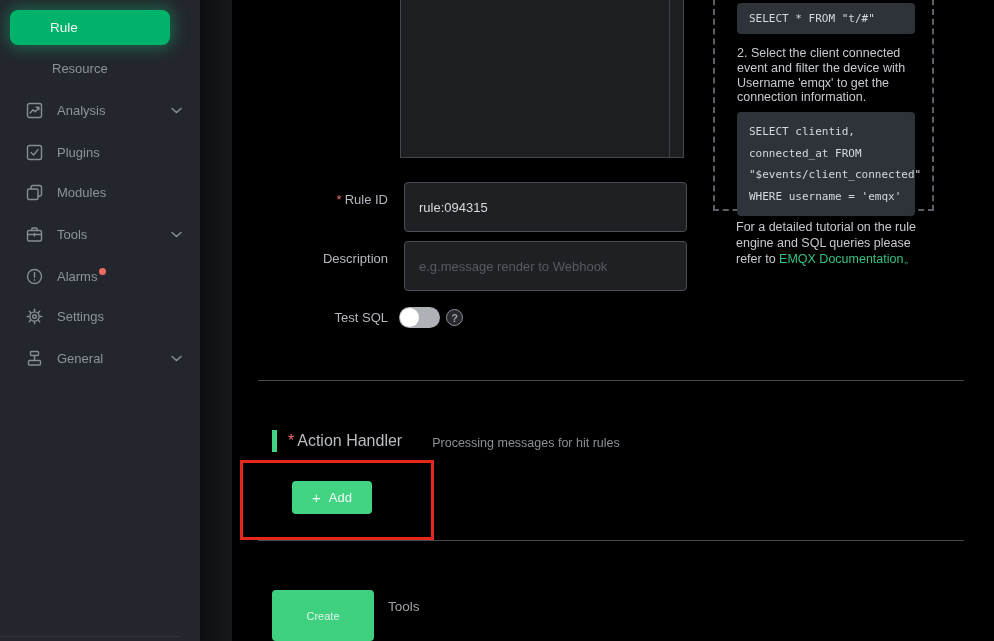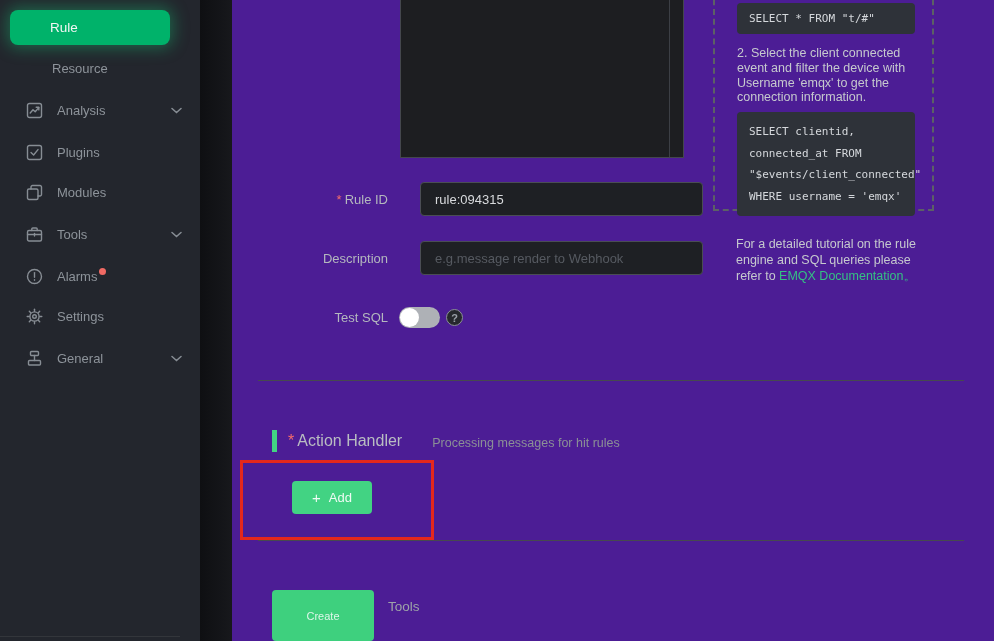--- a/index.html
+++ b/index.html
@@ -1,18 +1,18 @@
 <!DOCTYPE html>
 <html><head>
 <meta charset="utf-8">
 <style>
   * { margin:0; padding:0; box-sizing:border-box; }
   html,body { width:994px; height:641px; overflow:hidden; background:#1e1f22;
     font-family:"Liberation Sans","DejaVu Sans",sans-serif; }
-  .stage { position:relative; width:994px; height:641px; background:#4c1d95; overflow:hidden; }
+  .stage { position:relative; width:994px; height:641px; background:#000000; overflow:hidden; }
 
   
   .sidebar { position:absolute; left:0; top:0; width:200px; height:641px; background:#23262d; }
   .side-gutter { position:absolute; left:200px; top:0; width:32px; height:641px;
     background:linear-gradient(to right,#0e0f12,#17181c); }
   .rule-btn { position:absolute; left:10px; top:10px; width:160px; height:35px;
     background:#00b26a; border-radius:8px; color:#f2f6f4; font-size:13.5px;
     display:flex; align-items:center; padding-left:40px; cursor:pointer;
     box-shadow:0 0 16px 3px rgba(20,220,130,.35); }
   .side-row { position:absolute; left:0; width:200px; height:40px; display:flex;
@@ -30,21 +30,21 @@
   .side-bottom-line { position:absolute; left:0; top:636px; width:180px; height:1px; background:#33363b; }
 
   
   .sql-editor { position:absolute; left:400px; top:-62px; width:284px; height:220px;
     border:1px solid #44474d; background:#1d1e21; }
   .sql-editor .inner-line { position:absolute; right:13px; top:0; bottom:0; width:1px; background:#3c3f45; }
 
   .form-label { position:absolute; left:230px; width:158px; text-align:right;
     color:#b4b8be; font-size:13px; }
   .req { color:#f56c6c; margin-right:3px; }
-  .text-input { position:absolute; left:420px; width:283px; height:34px;
+  .text-input { position:absolute; left:404px; width:283px; height:50px;
     background:#1e2024; border:1px solid #4a4d54; border-radius:4px;
     color:#d8dadd; font-size:13px; padding:0 14px; outline:none;
     font-family:"Liberation Sans","DejaVu Sans",sans-serif; }
   .text-input::placeholder { color:#565a61; }
 
   .toggle { position:absolute; left:399px; top:307px; width:41px; height:21px;
     border-radius:11px; background:#aeb1b6; cursor:pointer; }
   .toggle .knob { position:absolute; left:1px; top:1px; width:19px; height:19px;
     border-radius:50%; background:#ffffff; }
   .help-q { position:absolute; left:446px; top:309px; width:17px; height:17px;
@@ -79,21 +79,21 @@
   .help-panel { position:absolute; left:713px; top:-40px; width:221px; height:251px;
     border-left:2px dashed #5c6066; border-right:2px dashed #5c6066; border-bottom:2px dashed #5c6066; }
   .code-block { position:absolute; left:22px; width:178px; background:#2e3239; border-radius:4px;
     font-family:"DejaVu Sans Mono","Liberation Mono",monospace; font-size:11px; color:#d5d8dc; }
   .code-1 { top:43px; height:31px; line-height:31px; padding:0 12px; white-space:nowrap; overflow:hidden; }
   .code-2 { top:152px; padding:9px 12px; }
   .code-2 .cl { line-height:21.5px; white-space:nowrap; }
   .help-para { position:absolute; left:22px; top:86px; width:184px;
     color:#c6c9ce; font-size:12.5px; line-height:14.8px; }
   .tutorial { position:absolute; left:736px; top:220px; width:192px;
-    color:#c6c9ce; font-size:12.5px; line-height:15.8px;margin-top:17px; }
+    color:#c6c9ce; font-size:12.5px; line-height:15.8px; }
   .green-link { color:#35c184; cursor:pointer; }
 </style>
 </head>
 <body>
 
 <div class="stage">
 
   <nav class="sidebar">
     <div class="rule-btn">
       <span>Rule</span>

